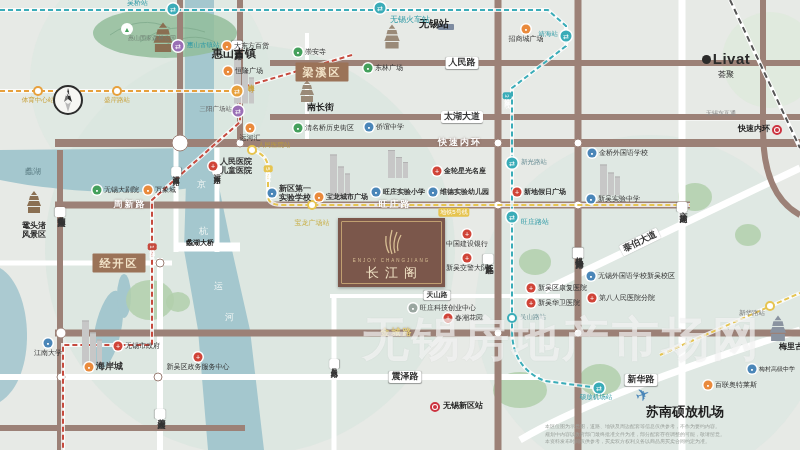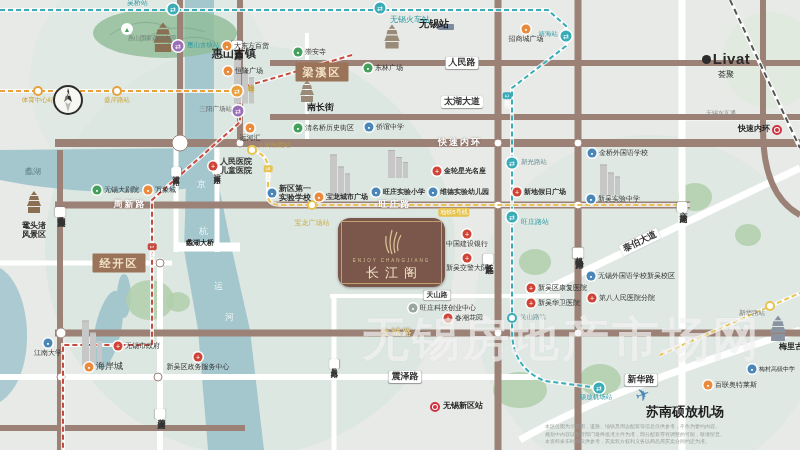--- a/index.html
+++ b/index.html
@@ -24,21 +24,21 @@
   .rail-ic i{position:absolute;left:50%;top:50%;width:4px;height:4px;margin:-2px 0 0 -2px;
     border-radius:50%;background:#cc3340;}
   .st-ic{position:absolute;border-radius:50%;display:flex;align-items:center;justify-content:center;
     color:#fff;box-shadow:0 0 0 1.5px #fff;}
   .st-dot{position:absolute;border-radius:50%;background:#fff;}
   .bldg{position:absolute;display:flex;align-items:flex-end;gap:1px;}
   .bldg i{display:block;background:#c7c7c7;border-top:1px solid #b2b2b2;}
   .district{position:absolute;background:#9b7358;color:#f2e3c8;font-weight:bold;
     font-size:11px;padding:2px 7px;letter-spacing:2px;border-radius:1px;transform:translate(-50%,-50%);}
   #project{position:absolute;left:338px;top:218px;width:107px;height:69px;background:#7b574b;
-    border-radius:12px;box-shadow:0 1px 3px rgba(0,0,0,.35);display:flex;flex-direction:column;
+    border-radius:0;box-shadow:0 1px 3px rgba(0,0,0,.35);display:flex;flex-direction:column;
     align-items:center;justify-content:flex-end;padding-bottom:5px;box-sizing:border-box;}
   #project .inner{position:absolute;inset:3px;border:1px solid rgba(210,178,122,.8);border-radius:1px;}
   #project .en{font-size:4.5px;color:#d8bf94;letter-spacing:2px;margin:2px 0 1px;}
   #project .cn{font-size:13px;color:#f0e2c4;letter-spacing:6px;text-indent:6px;}
   #wm1,#wm2{position:absolute;color:rgba(255,255,255,.62);font-weight:bold;
     text-shadow:0 0 1px rgba(150,150,150,.25);pointer-events:none;}
   #wm1{left:362px;top:308px;font-size:47px;letter-spacing:3px;}
   #wm2{left:388px;top:378px;font-size:43px;letter-spacing:1px;}
   #livat{position:absolute;left:688px;top:50px;width:76px;text-align:center;color:#2b2b2b;}
   #livat .b{font-size:15px;font-weight:bold;letter-spacing:.5px;}
@@ -166,21 +166,21 @@
         <i style="width: 7px; height: 44px;"></i>
         <i style="width: 6px; height: 32px;"></i>
         <i style="width: 5px; height: 25px;"></i>
       </div>
       <div class="ov poi-ic" style="left: 127px; top: 29px; transform: translate(-50%, -50%); background: rgb(255, 255, 255); color: rgb(68, 160, 92);">▲</div>
       <div class="ov " style="left: 643px; top: 396px; color: rgb(74, 134, 184); font-size: 17px; transform: translate(-50%, -50%) rotate(-20deg);">✈</div>
       <div class="ov " style="left: 437px; top: 27px; transform: translate(0px, -50%); width: 17px; height: 6px; background: rgb(125, 139, 160); border-radius: 3px 1px 1px 3px;"></div>
       <div class="district" style="left: 322px; top: 72px;">梁溪区</div>
       <div class="district" style="left: 119px; top: 263px;">经开区</div>
       <div class="ov pill" style="left: 462px; top: 63px; transform: translate(-50%, -50%);">人民路</div>
-      <div class="ov pill" style="left: 462px; top: 102px; transform: translate(-50%, -50%);">太湖大道</div>
+      <div class="ov pill" style="left: 462px; top: 117px; transform: translate(-50%, -50%);">太湖大道</div>
       <div class="ov onroad" style="left: 460px; top: 143px; transform: translate(-50%, -50%);">快速内环</div>
       <div class="ov onroad" style="left: 130px; top: 205px; transform: translate(-50%, -50%);">周新路</div>
       <div class="ov onroad" style="left: 395px; top: 205px; transform: translate(-50%, -50%);">旺庄路</div>
       <div class="ov onroad" style="left: 397px; top: 333px; transform: translate(-50%, -50%); color: rgb(227, 207, 126);">金城路</div>
       <div class="ov pill" style="left: 437px; top: 295px; transform: translate(-50%, -50%); font-size: 7px;">天山路</div>
       <div class="ov pill" style="left: 405px; top: 377px; transform: translate(-50%, -50%);">震泽路</div>
       <div class="ov pill" style="left: 641px; top: 380px; transform: translate(-50%, -50%);">新华路</div>
       <div class="ov pill v" style="left: 237px; top: 45px; transform: translate(-50%, -50%); font-size: 8px;">兴源路</div>
       <div class="ov pill v" style="left: 60px; top: 212px; transform: translate(-50%, -50%); font-size: 8px;">蠡湖大道</div>
       <div class="ov pill v" style="left: 176px; top: 172px; transform: translate(-50%, -50%); font-size: 7px;">运河西路</div>
@@ -280,21 +280,21 @@
       <div class="ov " style="left: 420px; top: 308px; transform: translate(0px, -50%); font-size: 7px; color: rgb(51, 51, 51);">旺庄科技创业中心</div>
       <div class="ov poi-ic" style="left: 448px; top: 318px; transform: translate(-50%, -50%); background: rgb(208, 68, 56);">+</div>
       <div class="ov " style="left: 455px; top: 318px; transform: translate(0px, -50%); font-size: 7px; color: rgb(51, 51, 51);">春潮花园</div>
       <div class="ov poi-ic" style="left: 467px; top: 234px; transform: translate(-50%, -50%); background: rgb(208, 68, 56);">+</div>
       <div class="ov " style="left: 467px; top: 244px; transform: translate(-50%, -50%); font-size: 7px; color: rgb(51, 51, 51);">中国建设银行</div>
       <div class="ov poi-ic" style="left: 467px; top: 258px; transform: translate(-50%, -50%); background: rgb(208, 68, 56);">+</div>
       <div class="ov " style="left: 467px; top: 268px; transform: translate(-50%, -50%); font-size: 7px; color: rgb(51, 51, 51);">新吴交警大队</div>
       <div class="ov poi-ic" style="left: 118px; top: 346px; transform: translate(-50%, -50%); background: rgb(208, 68, 56);">+</div>
       <div class="ov " style="left: 125px; top: 346px; transform: translate(0px, -50%); font-size: 7px; color: rgb(51, 51, 51);">无锡市政府</div>
       <div class="ov poi-ic" style="left: 89px; top: 367px; transform: translate(-50%, -50%); background: rgb(233, 138, 60);">▪</div>
-      <div class="ov " style="left: 96px; top: 367px; transform: translate(0px, -50%); font-size: 9px; color: rgb(51, 51, 51); font-weight: normal;">海岸城</div>
+      <div class="ov " style="left: 96px; top: 367px; transform: translate(0px, -50%); font-size: 9px; color: rgb(51, 51, 51); font-weight: bold;">海岸城</div>
       <div class="ov poi-ic" style="left: 48px; top: 343px; transform: translate(-50%, -50%); background: rgb(74, 134, 184);">▪</div>
       <div class="ov " style="left: 48px; top: 353px; transform: translate(-50%, -50%); font-size: 7px; color: rgb(51, 51, 51);">江南大学</div>
       <div class="ov poi-ic" style="left: 198px; top: 357px; transform: translate(-50%, -50%); background: rgb(208, 68, 56);">+</div>
       <div class="ov " style="left: 198px; top: 367px; transform: translate(-50%, -50%); font-size: 7px; color: rgb(51, 51, 51);">新吴区政务服务中心</div>
       <div class="ov poi-ic" style="left: 591px; top: 276px; transform: translate(-50%, -50%); background: rgb(74, 134, 184);">▪</div>
       <div class="ov " style="left: 598px; top: 276px; transform: translate(0px, -50%); font-size: 7px; color: rgb(51, 51, 51);">无锡外国语学校新吴校区</div>
       <div class="ov poi-ic" style="left: 531px; top: 288px; transform: translate(-50%, -50%); background: rgb(208, 68, 56);">+</div>
       <div class="ov " style="left: 538px; top: 288px; transform: translate(0px, -50%); font-size: 7px; color: rgb(51, 51, 51);">新吴区康复医院</div>
       <div class="ov poi-ic" style="left: 531px; top: 303px; transform: translate(-50%, -50%); background: rgb(208, 68, 56);">+</div>
       <div class="ov " style="left: 538px; top: 303px; transform: translate(0px, -50%); font-size: 7px; color: rgb(51, 51, 51);">新吴华卫医院</div>

